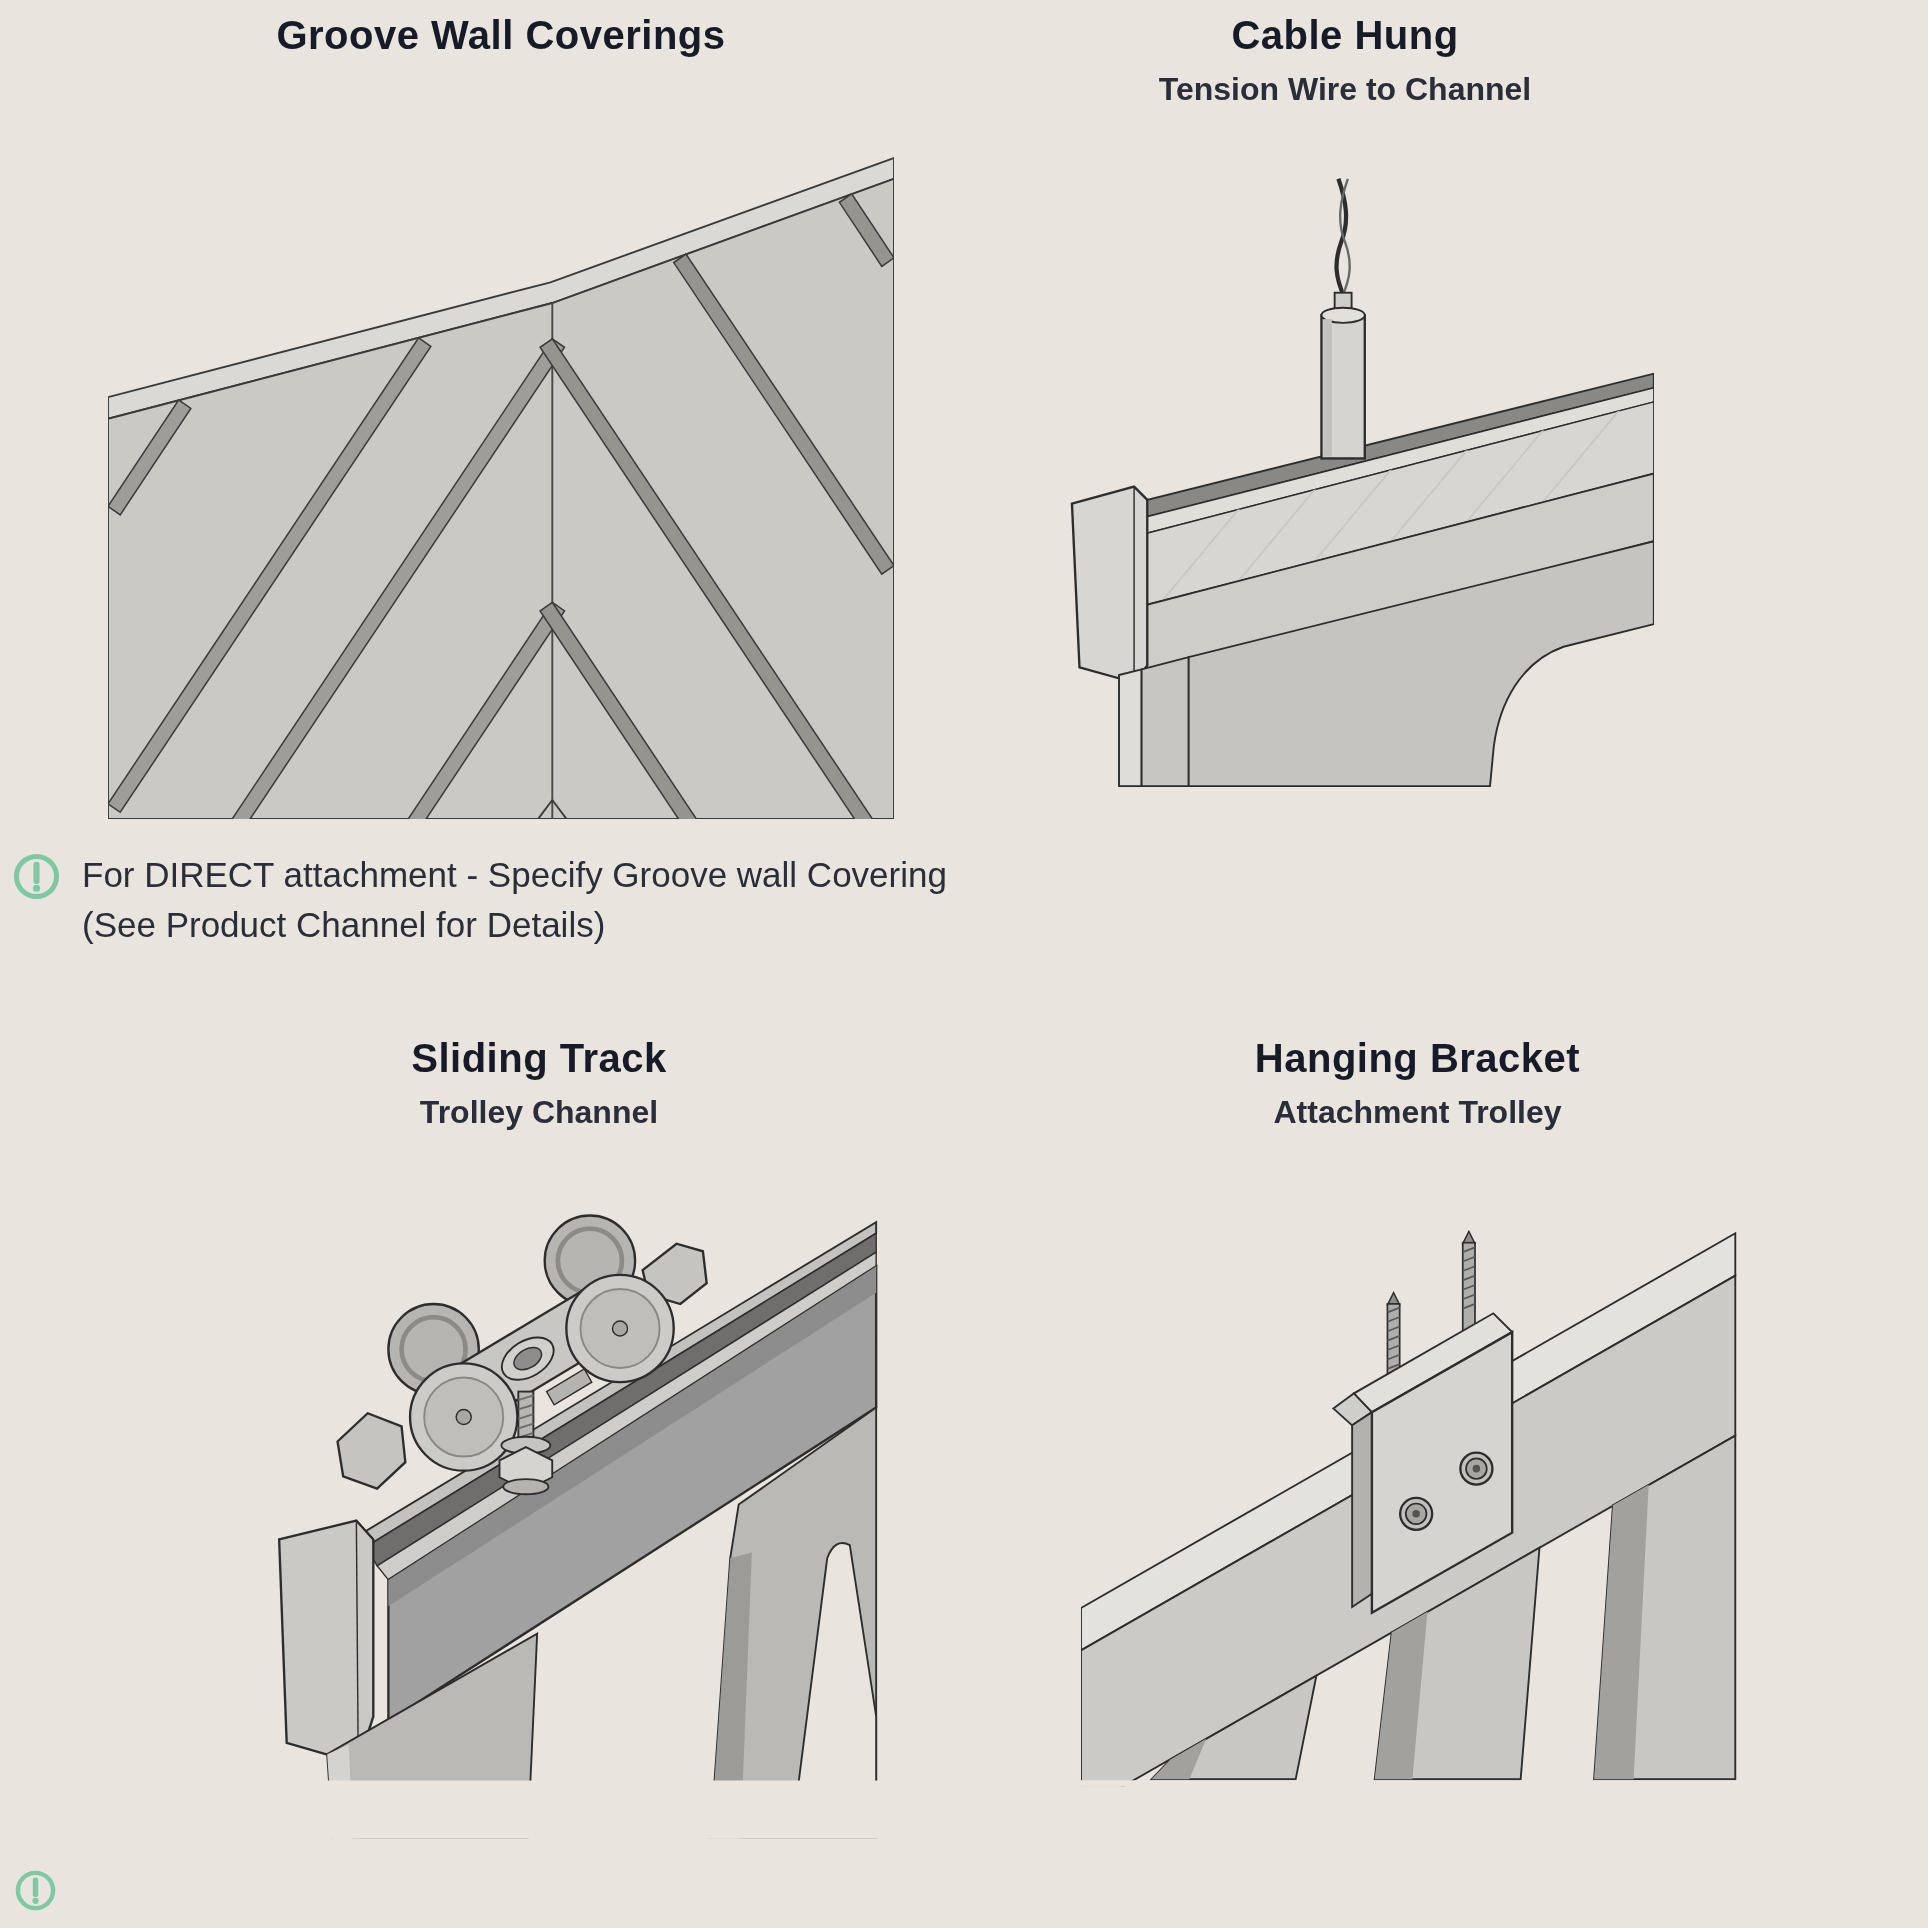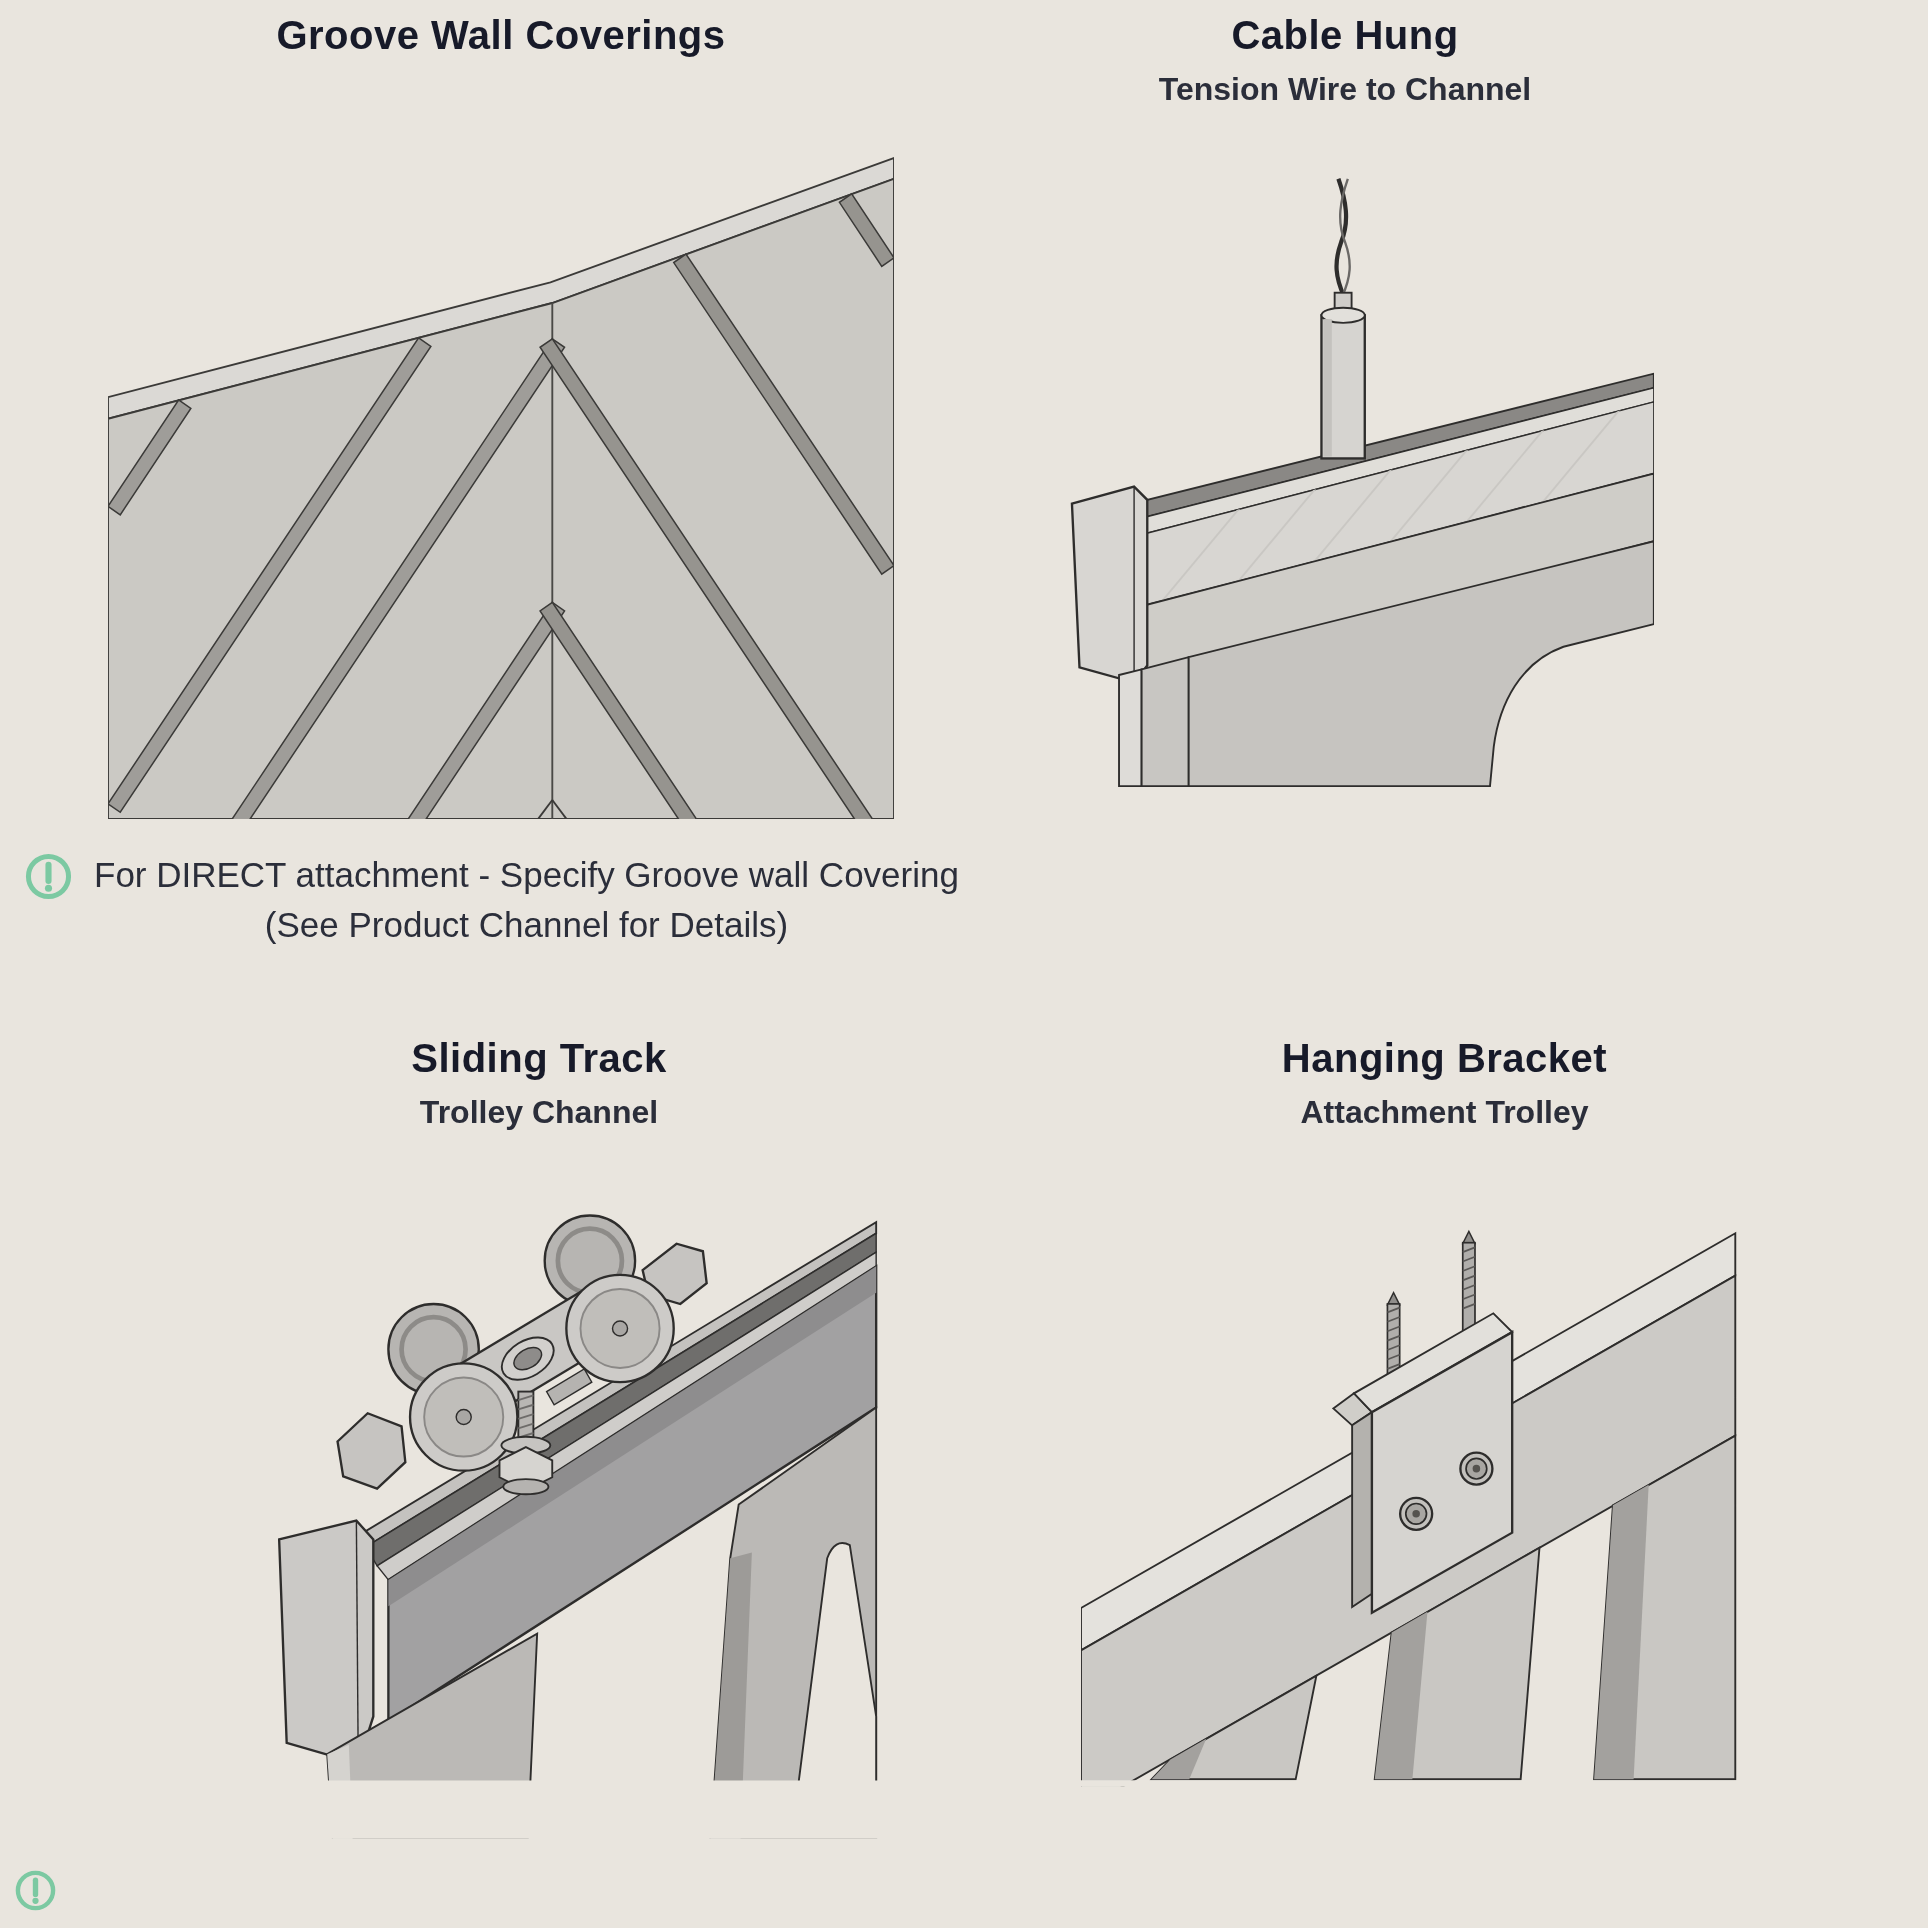--- a/index.html
+++ b/index.html
@@ -31,21 +31,21 @@
   <div class="hdr" style="left:1036px;top:13px;width:618px;">
     <div class="t">Cable Hung</div>
     <div class="s">Tension Wire to Channel</div>
   </div>
 
   <div class="hdr" style="left:200px;top:1036px;width:678px;">
     <div class="t">Sliding Track</div>
     <div class="s">Trolley Channel</div>
   </div>
 
-  <div class="hdr" style="left:1115px;top:1036px;width:659px;">
+  <div class="hdr" style="left:1088px;top:1036px;width:659px;">
     <div class="t">Hanging Bracket</div>
     <div class="s">Attachment Trolley</div>
   </div>
 
   <div class="illus" style="left:108px;top:141px;">
     <svg width="786" height="678" viewBox="0 0 835 720">
 
       <polygon points="0,272 470,150 835,18 835,40 472,172 0,295" fill="#dbd9d5" stroke="#3b3a38" stroke-width="2"></polygon>
 
       <polygon points="0,295 472,172 835,40 835,720 0,720" fill="#cbc9c4" stroke="#3b3a38" stroke-width="2"></polygon>
@@ -97,21 +97,21 @@
       <rect x="303" y="200" width="46" height="152" fill="#d6d4d0" stroke="#2e2d2c" stroke-width="2.5"></rect>
       <ellipse cx="326" cy="200" rx="23" ry="8" fill="#e2e0db" stroke="#2e2d2c" stroke-width="2"></ellipse>
       <rect x="305" y="204" width="9" height="146" fill="#c4c2be"></rect>
 
       <polygon points="88,582 112,576 112,700 88,700" fill="#dedcd8" stroke="#2e2d2c" stroke-width="2"></polygon>
       <polygon points="112,576 162,563 162,700 112,700" fill="#c8c6c2" stroke="#2e2d2c" stroke-width="2"></polygon>
       <path d="M162,563 L656,440 L656,528 L560,552 C515,568 492,612 486,658 L482,700 L162,700 Z" fill="#c6c4c0" stroke="#2e2d2c" stroke-width="2"></path>
     </svg>
   </div>
 
-  <div class="note" style="left:24px;top:852px;width:942px;text-align:center;">
+  <div class="note" style="left:12px;top:852px;width:942px;">
     <svg width="49" height="49" viewBox="0 0 44 44">
       <circle cx="22" cy="22" r="18" fill="none" stroke="#7cc9a2" stroke-width="4.5"></circle>
       <line x1="22" y1="11.5" x2="22" y2="26" stroke="#7cc9a2" stroke-width="5.5" stroke-linecap="round"></line>
       <circle cx="22" cy="32.5" r="3.2" fill="#7cc9a2"></circle>
     </svg>
     <div class="txt">
       <div>For DIRECT attachment - Specify Groove wall Covering</div>
       <div>(See Product Channel for Details)</div>
     </div>
   </div>

